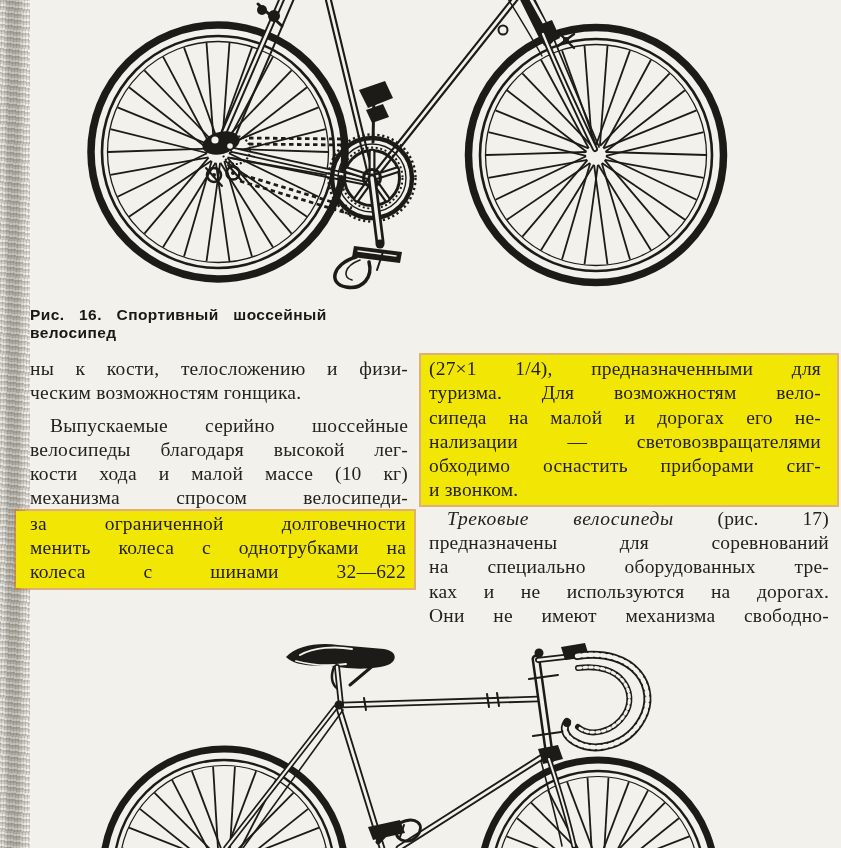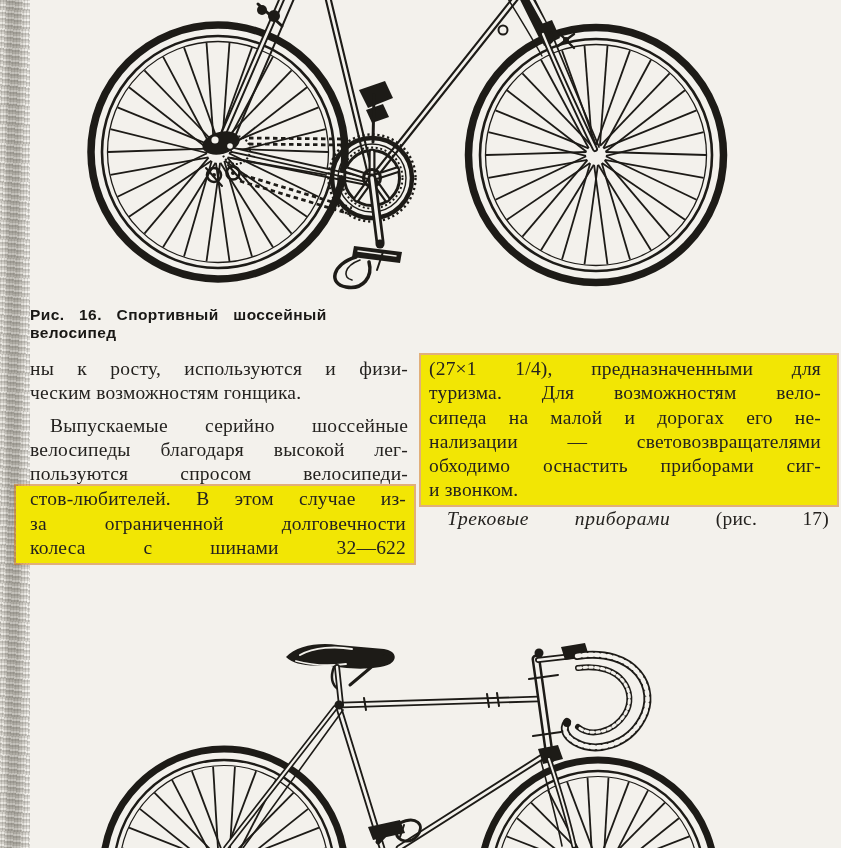--- a/index.html
+++ b/index.html
@@ -226,45 +226,52 @@
         <path class="ink" d="M 383,252 L 377,270" stroke-width="2"></path>
       </g>
     </g>
   </svg>
 
   <div class="caption">Рис. 16. Спортивный шоссейный велосипед</div>
 
   <div class="columns">
     <div class="col-left">
       <div>
-          <div class="tline just">ны к росту, используются и физи-</div>
+          <div class="tline just">ны к кости, телосложению и физи-</div>
           <div class="tline">ческим возможностям гонщика.</div>
           <div class="tline just ind">Выпускаемые серийно шоссейные</div>
           <div class="tline just">велосипеды благодаря высокой лег-</div>
-          <div class="tline just">пользуются спросом велосипеди-</div>
+          <div class="tline just">кости хода и малой массе (10 кг)</div>
+          <div class="tline just">механизма спросом велосипеди-</div>
         </div>
       <div class="hl hl-left">
-          <div class="tline just">стов-любителей. В этом случае из-</div>
           <div class="tline just">за ограниченной долговечности</div>
+          <div class="tline just">менить колеса с однотрубками на</div>
           <div class="tline just">колеса с шинами 32—622</div>
         </div>
     </div>
     <div class="col-right">
       <div class="hl hl-right">
           <div class="tline just">(27×1 1/4), предназначенными для</div>
           <div class="tline just">туризма. Для возможностям вело-</div>
           <div class="tline just">сипеда на малой и дорогах его не-</div>
           <div class="tline just">нализации — световозвращателями</div>
           <div class="tline just">обходимо оснастить приборами сиг-</div>
           <div class="tline">и звонком.</div>
         </div>
       <div class="tline track-line">
-        <span class="it">Трековые приборами</span>
+        <span class="it">Трековые велосипеды</span>
         <span>(рис. 17)</span>
       </div>
+      <div>
+          <div class="tline just">предназначены для соревнований</div>
+          <div class="tline just">на специально оборудованных тре-</div>
+          <div class="tline just">ках и не используются на дорогах.</div>
+          <div class="tline just">Они не имеют механизма свободно-</div>
+        </div>
     </div>
   </div>
 
   <svg class="figure fig-bottom" width="841" height="211" viewBox="0 0 841 211">
     <defs>
       <path id="b-toptube" d="M 342,68 L 538,62"></path>
       <path id="b-seattube" d="M 338,68 L 382,211"></path>
       <path id="b-seatstay" d="M 335,71 L 226,211"></path>
       <path id="b-downtube" d="M 542,120 L 399,211"></path>
       <path id="b-fork" d="M 549,122 C 559,152 568,182 574,209"></path>

